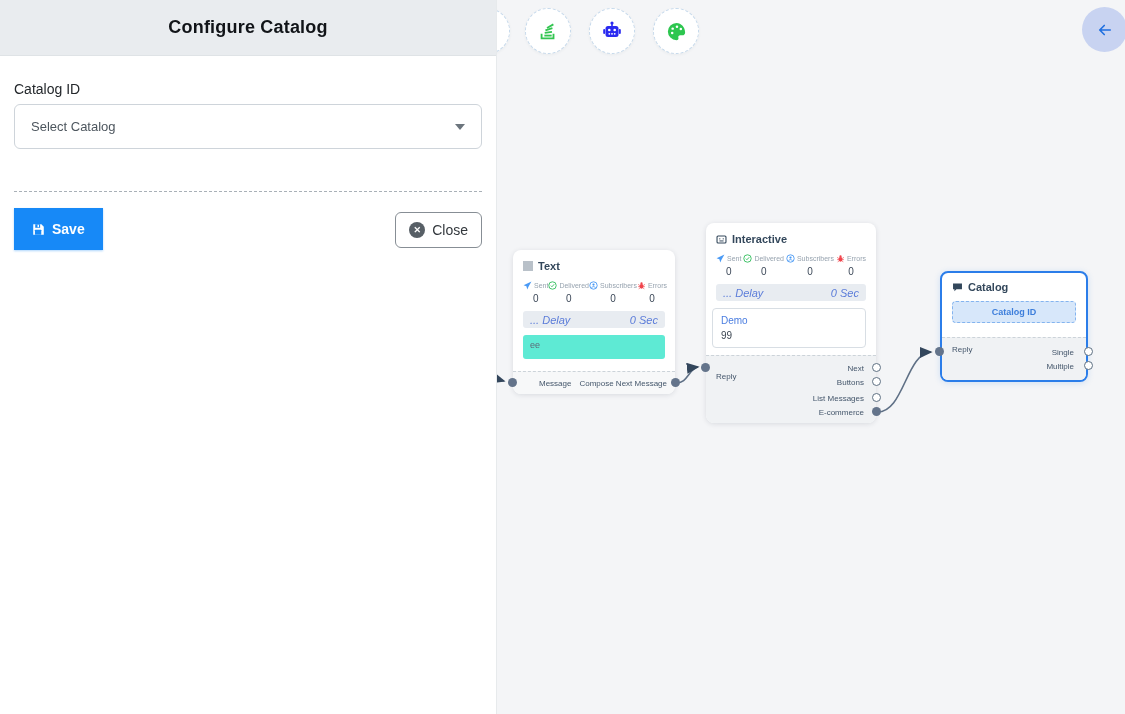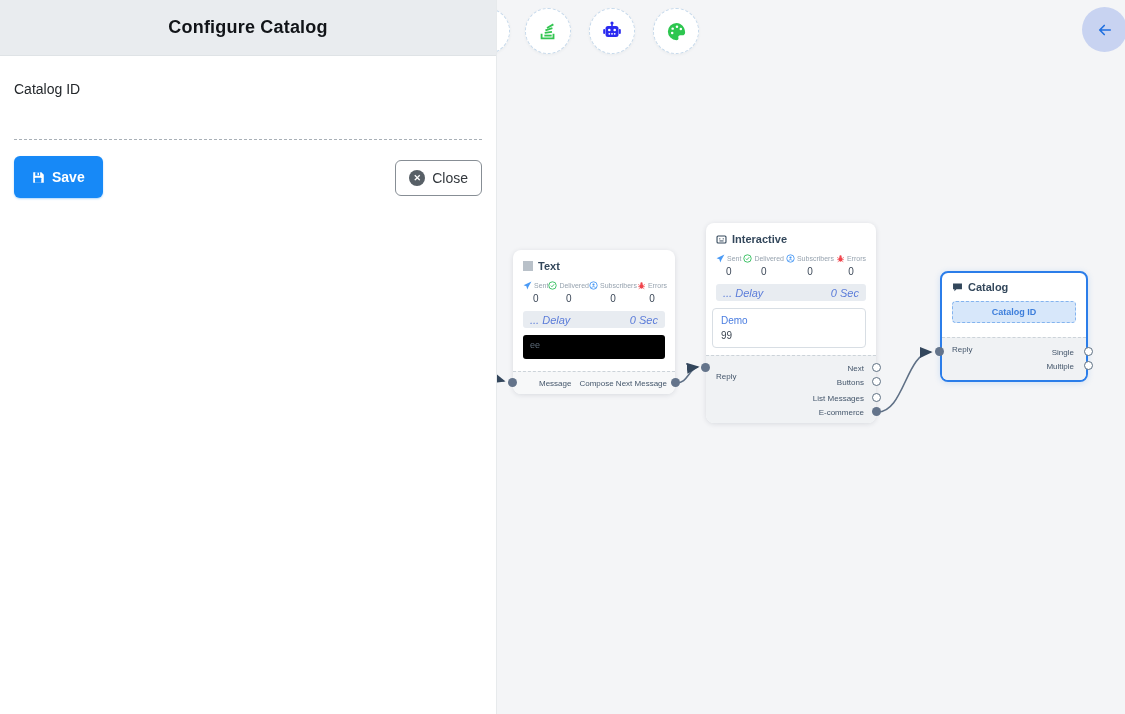--- a/index.html
+++ b/index.html
@@ -10,21 +10,21 @@
   .panel-header { height:56px; background:#e9ecef; border-bottom:1px solid #dfe3e6; display:flex; align-items:center; justify-content:center; }
   .panel-title { font-size:18px; font-weight:bold; color:#111418; letter-spacing:.2px; }
   .panel-body { padding:14px; }
   .field-label { margin-top:11px; font-size:14px; color:#23272b; }
   .select-box { margin-top:7px; height:45px; border:1px solid #ced4da; border-radius:6px; background:#fff;
     display:flex; align-items:center; justify-content:space-between; padding:0 16px; cursor:pointer; }
   .select-box .ph { font-size:13px; color:#4d565e; }
   .caret { width:0; height:0; border-left:5px solid transparent; border-right:5px solid transparent; border-top:6px solid #6c757d; }
   .divider-dashed { margin-top:42px; border-top:1px dashed #a9b0b7; }
   .btn-row { margin-top:16px; display:flex; align-items:flex-start; justify-content:space-between; }
-  .btn-save { background:#1789f7; color:#fff; border:none; border-radius:6px; height:42px; padding:0 18px;
+  .btn-save { background:#1789f7; color:#fff; border:none; border-radius:0; height:42px; padding:0 18px;
     font-size:14px; font-weight:bold; display:flex; align-items:center; gap:7px; cursor:pointer; box-shadow:0 1px 2px rgba(23,137,247,.35); }
   .btn-close { margin-top:4px; background:#fff; color:#33383d; border:1px solid #878e95; border-radius:6px; height:36px; padding:0 13px;
     font-size:14px; display:flex; align-items:center; gap:7px; cursor:pointer; }
   .close-dot { width:16px; height:16px; border-radius:50%; background:#575f66; color:#fff; font-size:9px; font-weight:bold;
     display:flex; align-items:center; justify-content:center; line-height:1; }
 
   
   .canvas { position:absolute; left:497px; top:0; width:628px; height:714px; background:#f4f5f7; overflow:hidden; }
 
   
@@ -45,21 +45,21 @@
   .stats { display:flex; justify-content:space-between; padding:9px 10px 0 10px; }
   .stat { display:flex; flex-direction:column; align-items:center; }
   .stat-top { display:flex; align-items:center; gap:2px; white-space:nowrap; }
   .stat-label { font-size:7px; color:#97a3af; }
   .stat-value { margin-top:3px; font-size:10px; color:#3c4858; }
 
   .delay-row { margin:7px 10px 0 10px; background:#e8ecf1; border-radius:3px; height:17px; padding:0 7px;
     display:flex; align-items:center; justify-content:space-between; cursor:pointer; }
   .delay-row span { font-size:11px; color:#5b7cd9;font-style:italic; }
 
-  .msg-box { margin:7px 10px 0 10px; background:#000000; border-radius:3px; min-height:24px; padding:5px 7px; font-size:9px; color:#5d6b79; cursor:text; }
+  .msg-box { margin:7px 10px 0 10px; background:#5eead4; border-radius:3px; min-height:24px; padding:5px 7px; font-size:9px; color:#5d6b79; cursor:text; }
 
   .node-footer { position:absolute; left:0; right:0; bottom:0; border-top:1px dashed #ccd3d9; border-radius:0 0 8px 8px; }
   .footer-label { font-size:8px; color:#44566b; }
 
   .handle { position:absolute; width:9px; height:9px; border-radius:50%; background:#64748b; z-index:4; cursor:crosshair; }
   .port { position:absolute; width:9px; height:9px; border-radius:50%; background:#fff; border:1.6px solid #5f7183; z-index:4; cursor:crosshair; }
 
   
   .node-text { left:16px; top:250px; width:162px; height:144px; }
   .node-text .node-footer { height:23px; background:#f7f8f9; }
@@ -83,20 +83,24 @@
 </style>
 </head>
 <body>
 
 <div class="panel">
   <div class="panel-header">
     <div class="panel-title">Configure Catalog</div>
   </div>
   <div class="panel-body">
     <div class="field-label">Catalog ID</div>
+    <div class="select-box">
+      <span class="ph">Select Catalog</span>
+      <span class="caret"></span>
+    </div>
     <div class="divider-dashed"></div>
     <div class="btn-row">
       <button class="btn-save">
         <svg width="13" height="13" viewBox="0 0 16 16">
           <path d="M1.5 1.5 h10 l3 3 v10 h-13 z" fill="#ffffff"></path>
           <rect x="4" y="1.5" width="6" height="4.4" fill="#1789f7"></rect>
           <rect x="6.8" y="2.2" width="1.8" height="3" fill="#ffffff"></rect>
           <rect x="3.6" y="8.4" width="7.8" height="6" rx="0.5" fill="#1789f7"></rect>
         </svg>
         <span>Save</span>

